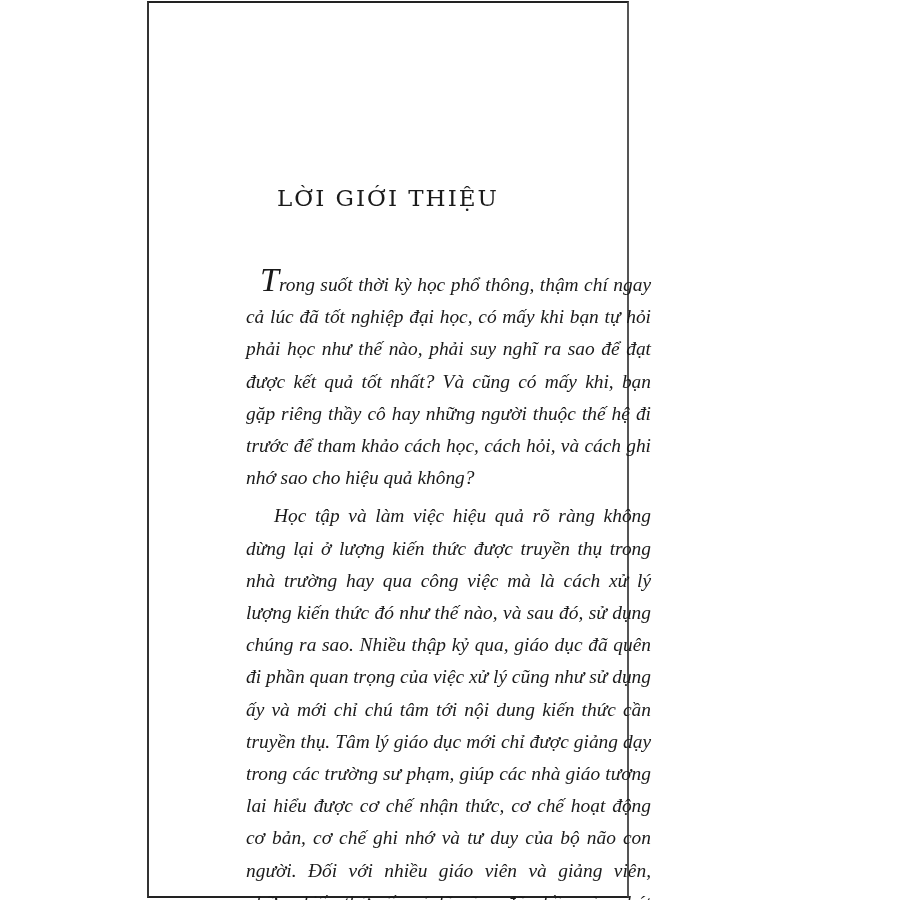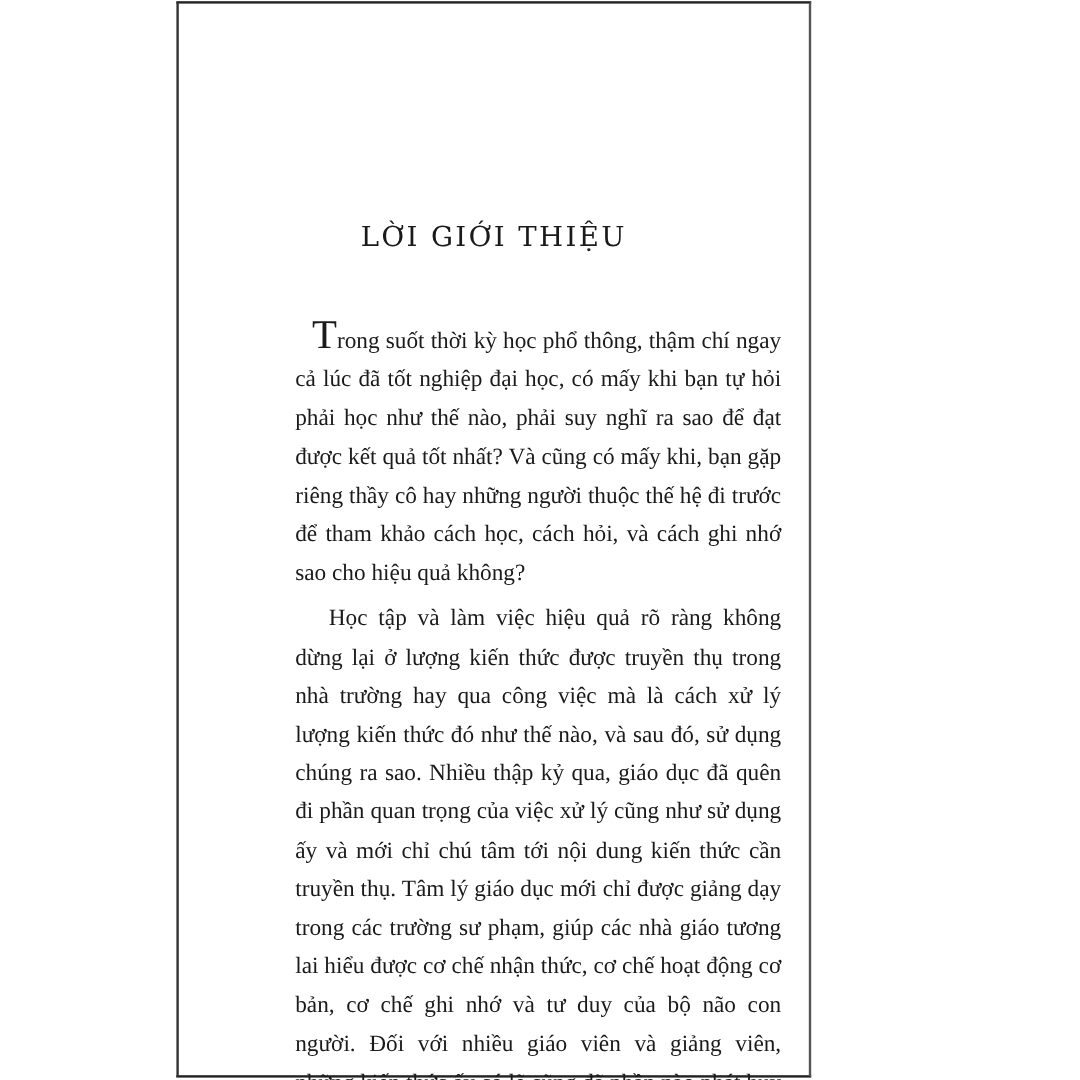--- a/index.html
+++ b/index.html
@@ -1,20 +1,20 @@
 <!DOCTYPE html>
 <html><head>
   <meta charset="utf-8">
   <style>
     html, body { margin: 0; padding: 0; background: #ffffff; }
     body { width: 900px; height: 900px; position: relative; overflow: hidden; }
     .page {
       position: absolute;
       left: 147px; top: 1px;
-      width: 529px; height: 897px;
+      width: 482px; height: 897px;
       border-left: 2px solid #333;
       border-top: 2px solid #222;
       border-right: 2px solid #555;
       border-bottom: 2px solid #222;
       box-sizing: border-box;
       background: #fff;
     }
     .title {
       position: absolute;
       left: 0; right: 0;
@@ -31,21 +31,21 @@
       position: absolute;
       left: 97px;
       width: 405px;
       top: 266px;
       font-family: "Liberation Serif", serif;
       font-size: 19.4px;
       line-height: 32.2px;
       color: #1a1a1a;
       text-align: justify;
     }
-    .para { margin: 0 0 6px 0; text-indent: 0; }
+    .para { margin: 0 0 6px 0; text-indent: 0; font-style: italic; }
     .para.indent { text-indent: 28px; }
     .dropcap {
       font-size: 34px;
       line-height: 20px;
       margin-left: 14px;
     }
   </style>
 </head>
 <body>
 

